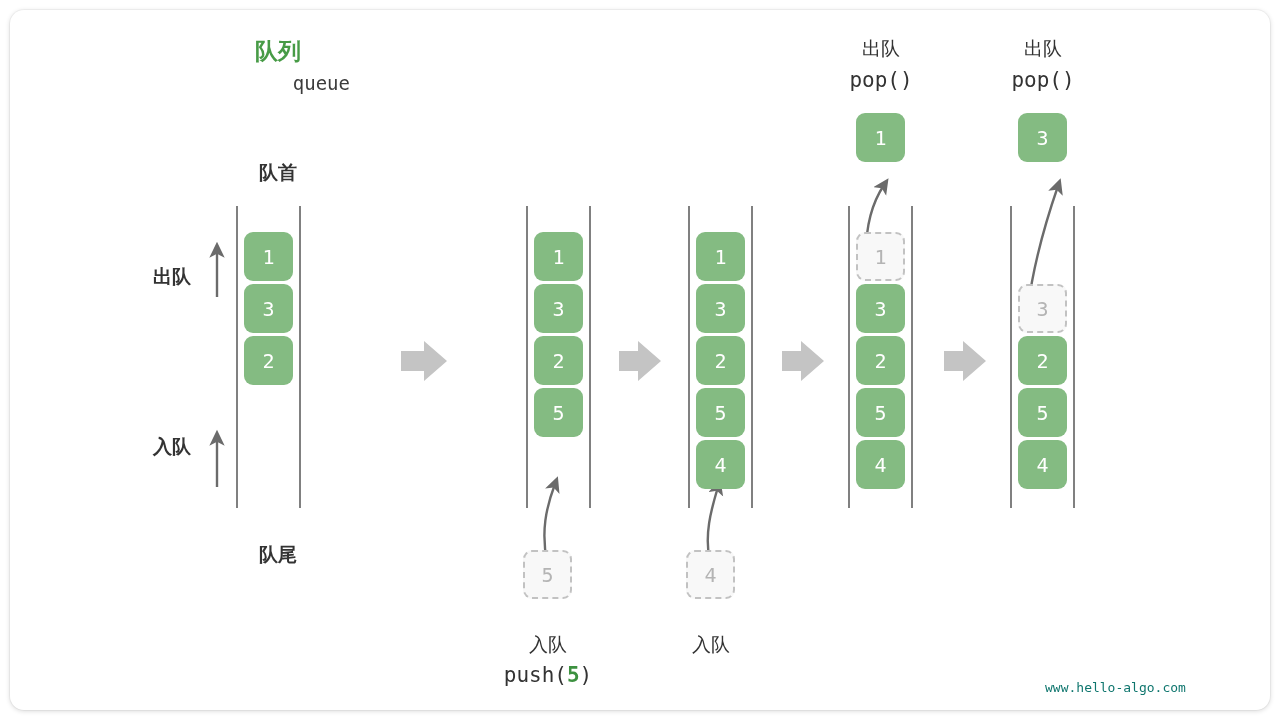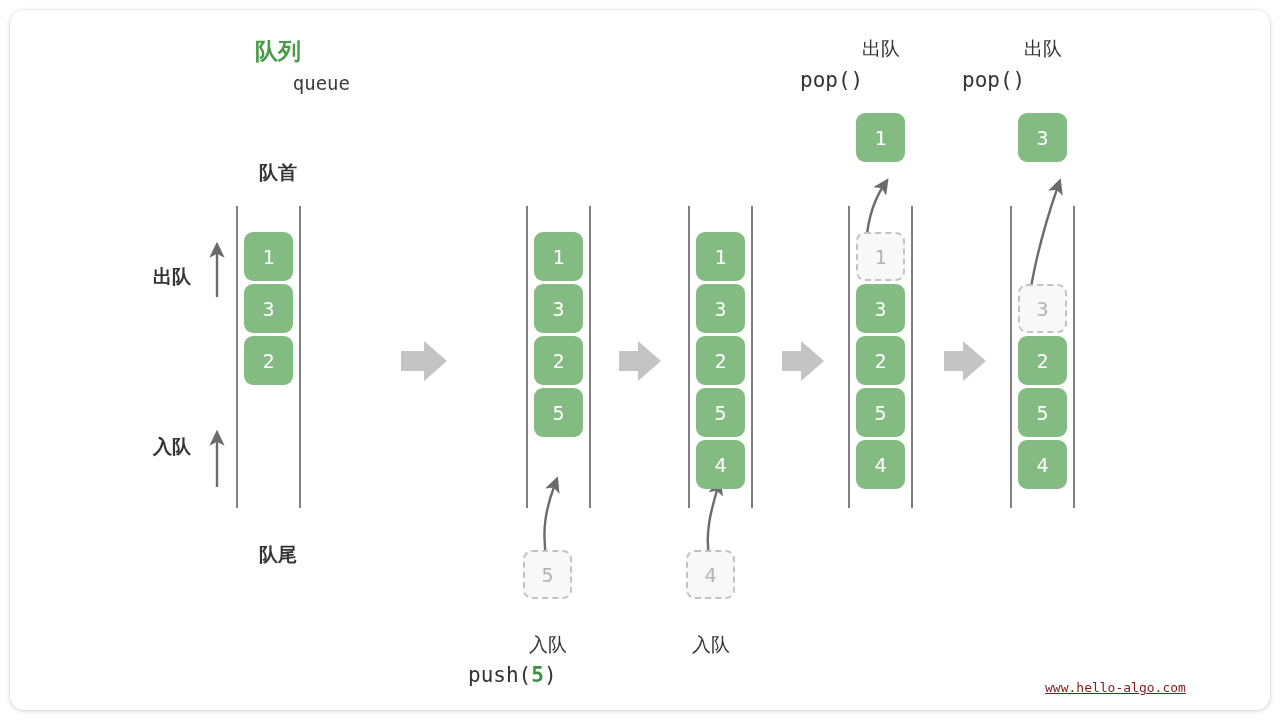--- a/index.html
+++ b/index.html
@@ -31,26 +31,26 @@
   }
   .lbl-cn{
     font-size:19px;font-weight:bold;color:#333333;
     text-align:center;white-space:nowrap;
   }
   .op-cn{
     font-size:19px;color:#333333;text-align:center;white-space:nowrap;
   }
   .op-code{
     font-family:"DejaVu Sans Mono","Liberation Mono",monospace;
-    font-size:21px;color:#333333;white-space:nowrap;
+    font-size:21px;color:#333333;text-align:center;white-space:nowrap;
   }
   .op-code .num{color:#3d9140;font-weight:bold;}
   .watermark{
     font-family:"DejaVu Sans Mono","Liberation Mono",monospace;
-    font-size:13px;color:#7f1d1d;white-space:nowrap;text-decoration:underline;
+    font-size:13px;color:#0f766e;white-space:nowrap;
   }
 
   
   .cell{
     width:49px;height:49px;border-radius:9px;
     background:#84bb82;
     color:#ffffff;
     font-family:"DejaVu Sans Mono","Liberation Mono",monospace;
     font-size:20px;
     display:flex;align-items:center;justify-content:center;

